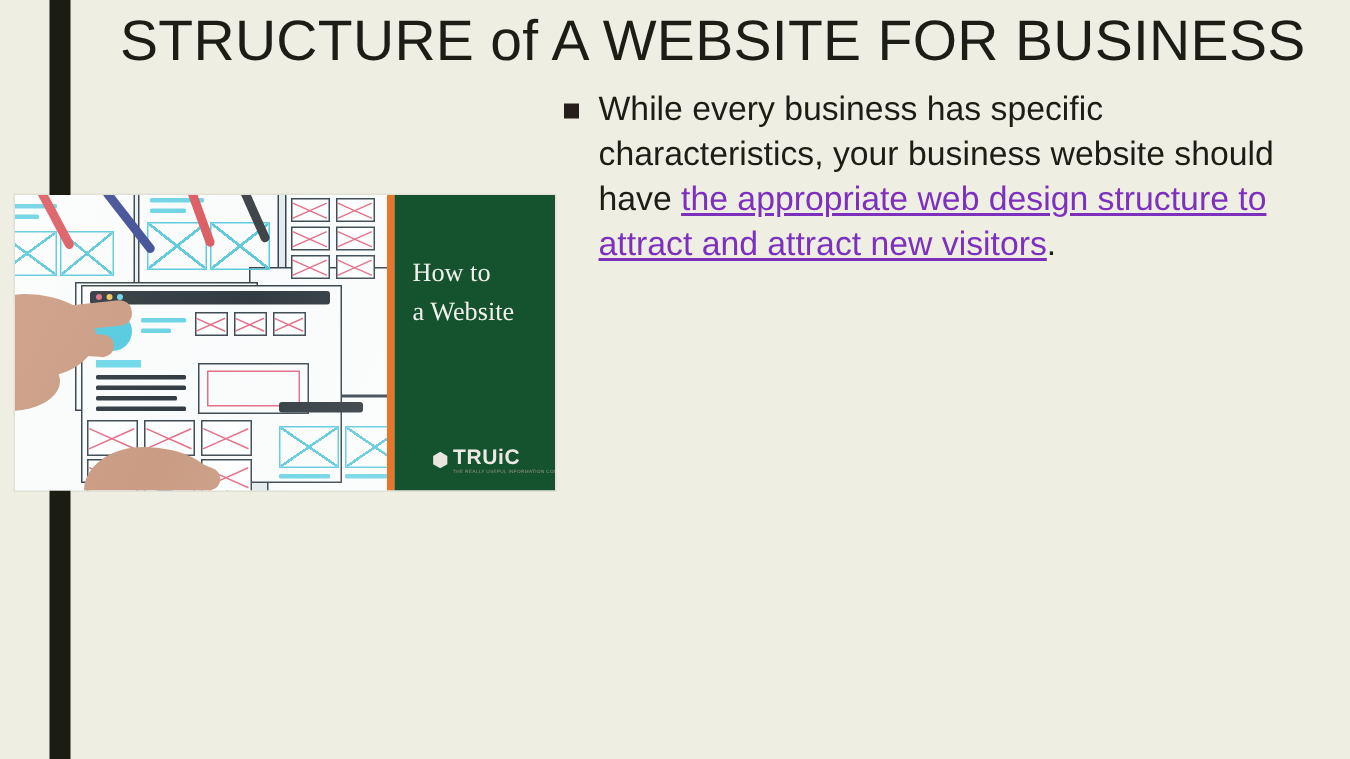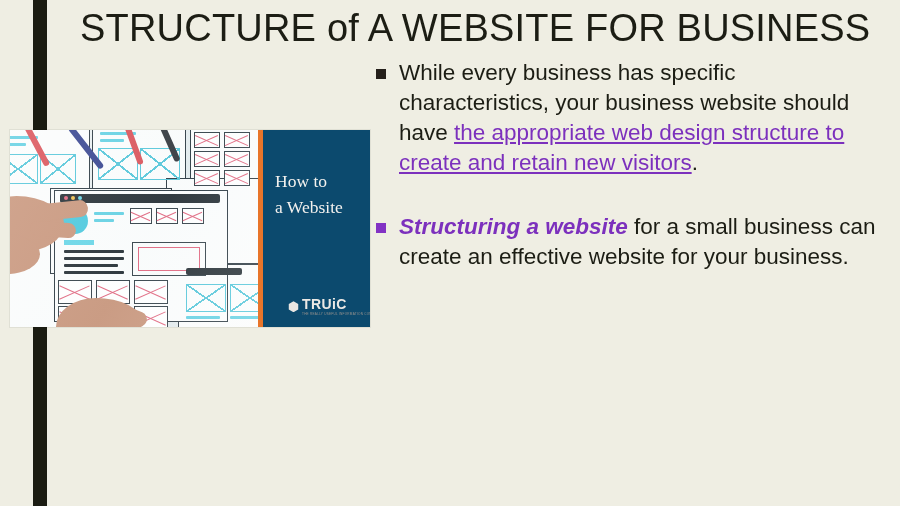--- a/index.html
+++ b/index.html
@@ -50,21 +50,21 @@
   .tri:before{background:
       linear-gradient(to bottom right,transparent 48%,#4fc4d8 48%,#4fc4d8 52%,transparent 52%);}
   .tri:after{background:
       linear-gradient(to bottom left,transparent 48%,#4fc4d8 48%,#4fc4d8 52%,transparent 52%);}
   .pen{position:absolute;height:6px;border-radius:3px;transform-origin:left center;}
   .hand{position:absolute;background:#c79277;border-radius:46% 54% 48% 52%/60% 50% 50% 40%;}
   .finger{position:absolute;background:#c79277;border-radius:8px;}
 
   
   .pic-stripe{position:absolute;left:248px;top:0;width:5px;height:197px;background:#e8752a;}
-  .pic-panel{position:absolute;left:253px;top:0;width:119px;height:197px;background:#0c4a6e;}
+  .pic-panel{position:absolute;left:253px;top:0;width:119px;height:197px;background:#14532d;}
   .panel-text{
     position:absolute;left:12px;top:38px;width:92px;
     font-family:"Liberation Serif", serif;
     font-size:17.5px;line-height:26px;color:#f3f1ee;
   }
   .logo{position:absolute;left:25px;bottom:11px;display:flex;align-items:center;gap:3px;}
   .logo-mark{
     width:11px;height:11px;background:#e9e6e2;
     clip-path:polygon(50% 0,93% 25%,93% 75%,50% 100%,7% 75%,7% 25%);
   }
@@ -183,22 +183,18 @@
           <span class="logo-sub">THE REALLY USEFUL INFORMATION COMPANY</span>
         </span>
       </div>
     </div>
   </div>
 
   <div class="bullets">
 
     <div class="b">
       <span class="sq dark"></span>
-      <span class="btxt"><span>While every business has specific characteristics, your business website should have </span><a class="lnk" href="#">the appropriate web design structure to create and retain new visitors</a><span>.</span></span>
+      <span class="btxt"><span>While every business has specific characteristics, your business website should have </span><a class="lnk" href="#">the appropriate web design structure to attract and attract new visitors</a><span>.</span></span>
     </div>
 
-    <div class="b">
-      <span class="sq purple"></span>
-      <span class="btxt"><span class="em">Structuring a website</span><span> for a small business can create an effective website for your business.</span></span>
-    </div>
 
   </div>
 </div>
 
 </body></html>

